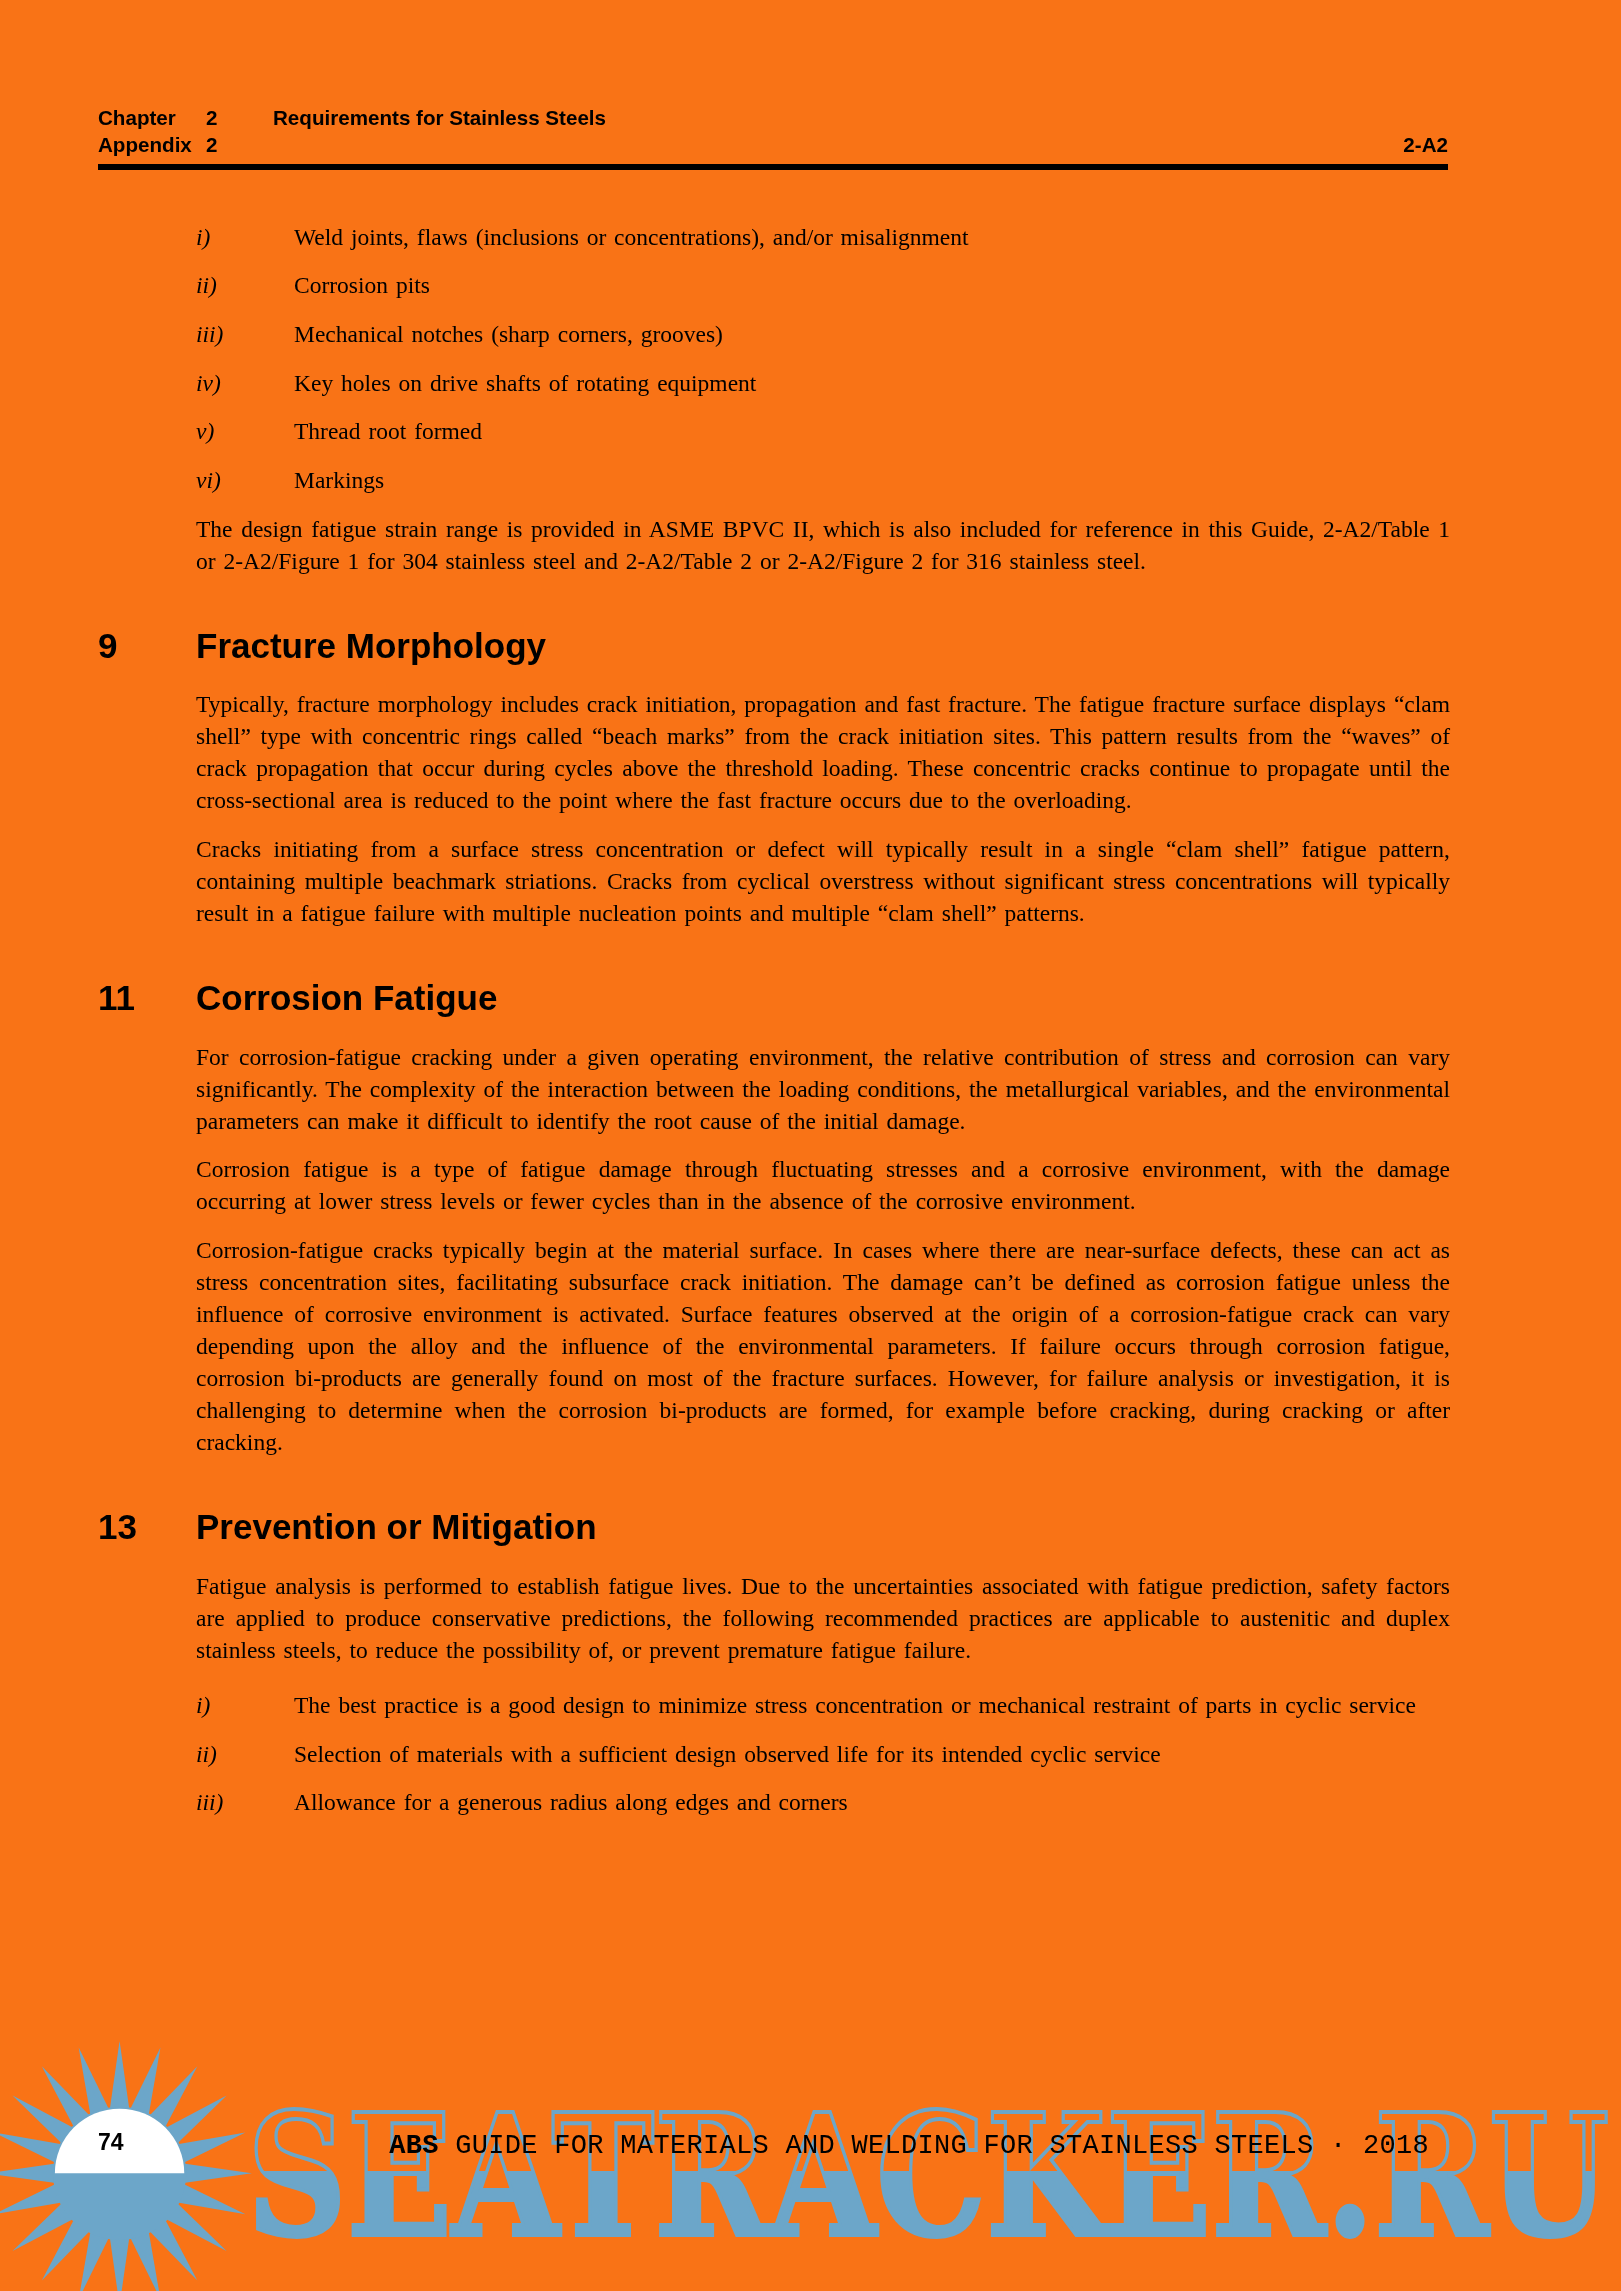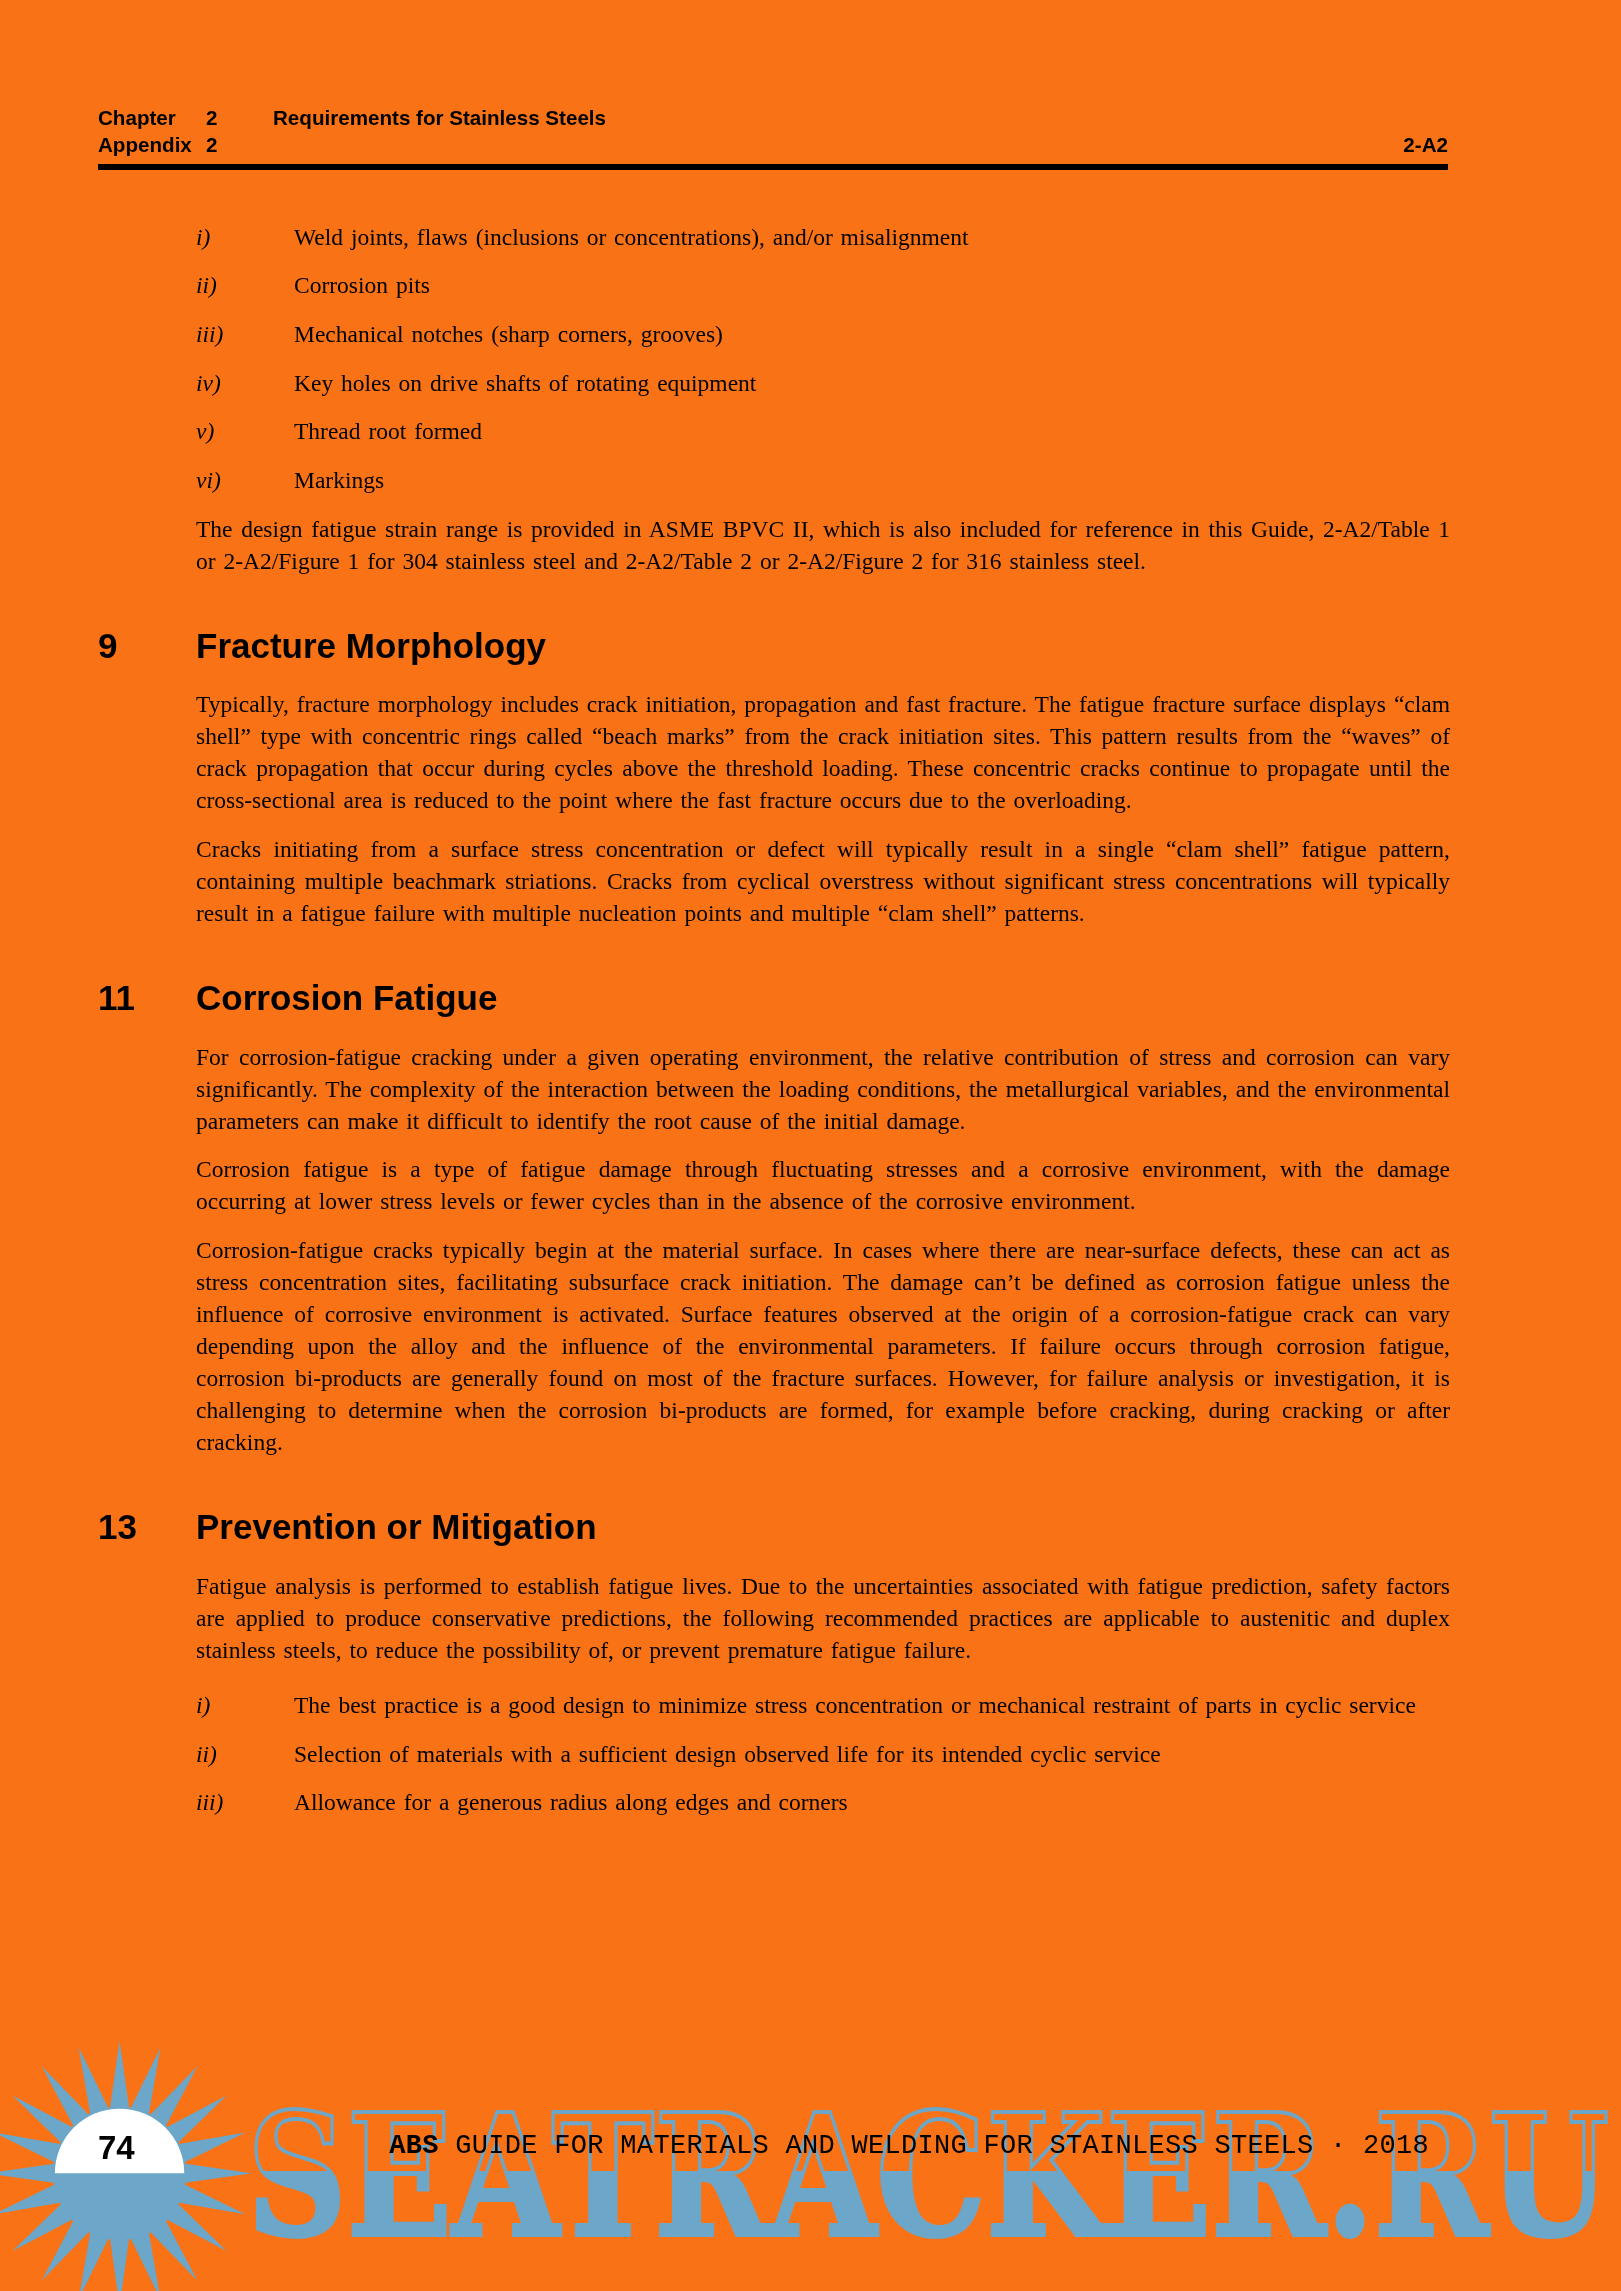--- a/index.html
+++ b/index.html
@@ -65,21 +65,21 @@
     margin:47px 0 21.6px 0;
   }
   .sec-num { position:absolute; left:-98px; top:0; }
   .sec-list { margin-top:23.5px; }
   
   .footer-page-num {
     position:absolute;
     left:98px; top:2129px;
     font-family:"Liberation Sans", sans-serif;
     font-weight:bold;
-    font-size:33px;
+    font-size:23px;
     z-index:3;
   }
   .footer-line {
     position:absolute;
     top:2131px; right:192px;
     font-family:Liberation Mono, monospace;
     font-size:27px;
     letter-spacing:0.3px;
     z-index:3;
     white-space:nowrap;

